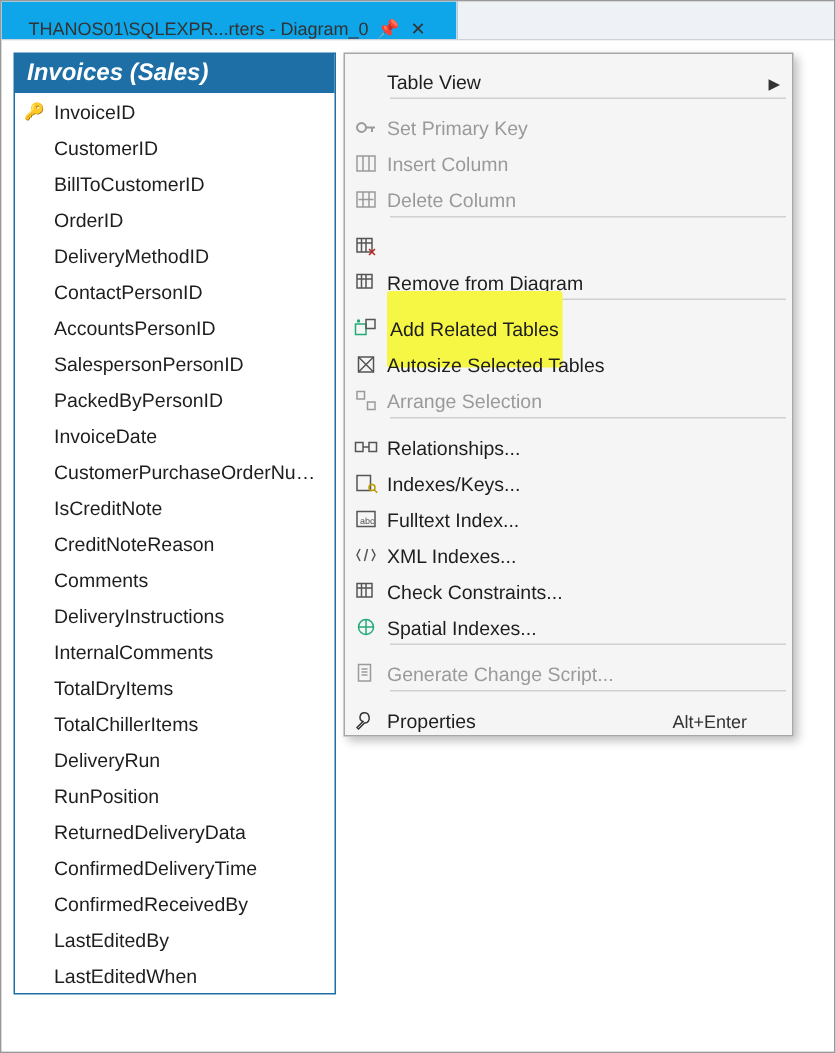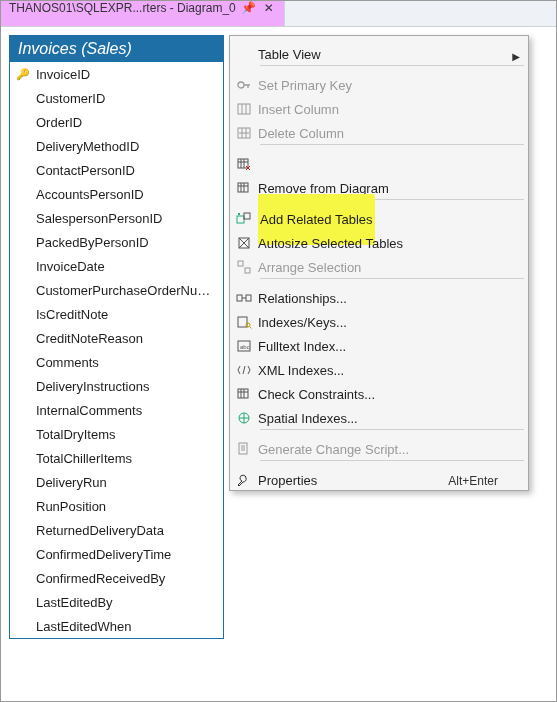--- a/index.html
+++ b/index.html
@@ -1,22 +1,22 @@
 <!DOCTYPE html>
 <html><head>
 <meta charset="utf-8">
 <style>
   * { box-sizing: border-box; font-family: 'Segoe UI', Tahoma, sans-serif; }
   body { margin:0; padding:0; width:557px; height:702px; background:#fff; overflow:hidden; font-size:13px; color:#1e1e1e; border:1px solid #999;}
   .tab-bar { height:26px; display:flex; align-items:stretch; background:#eef2f6; border-bottom:1px solid #ccd3db;}
-  .tab { display:flex; align-items:flex-start; gap:6px; padding:0 8px; background:#f0abfc; border-right:1px solid #ccd3db; font-size:12px; color:#333 }
+  .tab { display:flex; align-items:flex-end; gap:6px; padding:0 18px; background:#0ea5e9; border-right:1px solid #ccd3db; font-size:12px; color:#333 }
   .tab-pin, .tab-close { width:14px; height:14px; display:inline-flex; align-items:center; justify-content:center; color:#333; font-size:12px;}
   .diagram-area { position:relative; width:100%; height:calc(100% - 26px); background:#fff;}
   .table-card { position:absolute; left:8px; top:8px; width:215px; border:1px solid #1d6fa5; background:#fff; font-size:13px;}
-  .table-title { background:#1d6fa5; color:#fff; font-weight:400; font-style:italic; padding:4px 8px; font-size:16px;}
+  .table-title { background:#1d6fa5; color:#fff; font-weight:700; font-style:italic; padding:4px 8px; font-size:16px;}
   .col-list { list-style:none; margin:0; padding:0;}
   .col-list li { display:flex; align-items:center; height:24px; padding:0 6px 0 6px; gap:6px;}
   .pk-col { width:14px; display:inline-flex; justify-content:center; color:#b58900; font-size:11px;}
   .col-name { flex:1; white-space:nowrap; overflow:hidden; text-overflow:ellipsis;}
   .context-menu { position:absolute; left:228px; top:8px; width:300px; background:#f5f5f5; border:1px solid #a7a7a7; box-shadow:3px 3px 6px rgba(0,0,0,.25); padding:2px 0;}
   .menu-row { display:flex; align-items:flex-end; height:24px; padding:0 30px 0 0; position:relative;}
   .menu-icon { width:28px; display:inline-flex; justify-content:center; align-items:center; color:#555;}
   .menu-icon svg { width:16px; height:16px;}
   .menu-label { flex:1; white-space:nowrap; }
   .menu-row.disabled .menu-label, .menu-row.disabled .menu-icon, .menu-row.disabled .shortcut { color:#9a9a9a;}
@@ -44,20 +44,24 @@
         <li>
           <span class="pk-col">🔑</span>
           <span class="col-name">InvoiceID</span>
         </li>
         <li>
           <span class="pk-col"></span>
           <span class="col-name">CustomerID</span>
         </li>
         <li>
           <span class="pk-col"></span>
+          <span class="col-name">BillToCustomerID</span>
+        </li>
+        <li>
+          <span class="pk-col"></span>
           <span class="col-name">OrderID</span>
         </li>
         <li>
           <span class="pk-col"></span>
           <span class="col-name">DeliveryMethodID</span>
         </li>
         <li>
           <span class="pk-col"></span>
           <span class="col-name">ContactPersonID</span>
         </li>

